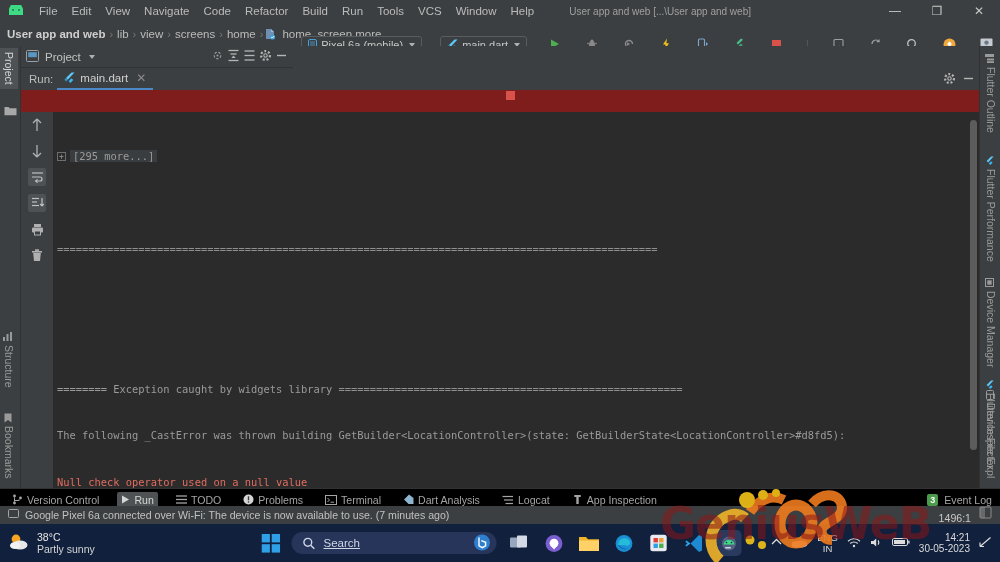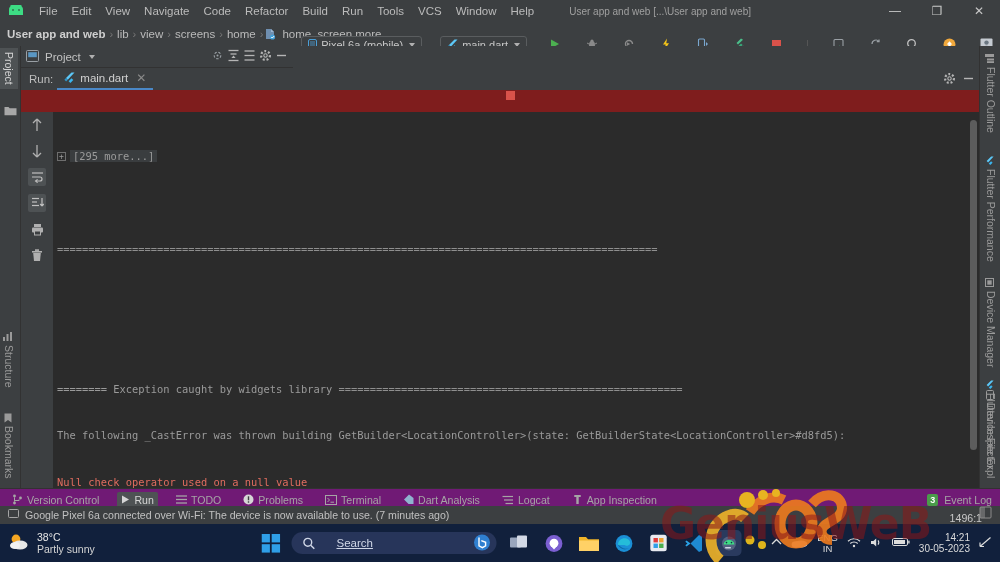--- a/index.html
+++ b/index.html
@@ -123,53 +123,53 @@
 
   
   .rightstrip {
     position: absolute; right: 0; top: 46px; width: 21px; bottom: 74px;
     background: #3c3f41; border-left: 1px solid #323232;
   }
 
   
   .statusbar {
     position: absolute; left: 0; right: 0; bottom: 52px; height: 22px;
-    background: #701a75; display: flex; align-items: center; gap: 14px;
+    background: #000000; display: flex; align-items: center; gap: 14px;
     padding: 0 8px; font-size: 10.6px; color: #a5a5a5; border-top: 1px solid #323232; text-align: right;
   }
   .sb-item { display: flex; align-items: center; gap: 4px; padding: 2px 4px; }
   .sb-item.sel { background: #4e5254; color: #d6d6d6; border-radius: 2px; }
   .sb-right { margin-left: auto; display: flex; align-items: center; gap: 6px; }
   .badge {
     background: #4a9b4a; color: #fff; font-size: 9px; border-radius: 2px;
     padding: 0 3px; line-height: 12px; font-weight: bold;
   }
   .msgbar {
     position: absolute; left: 0; right: 0; bottom: 38px; height: 18px;
     background: #3c3f41; display: flex; align-items: center; gap: 6px;
     padding: 0 8px; font-size: 10.6px; color: #c0c0c0;
   }
-  .caret-pos { position: absolute; right: 18px; bottom: 38px; font-size: 10.6px; color: #c8c8c8; }
+  .caret-pos { position: absolute; right: 29px; bottom: 38px; font-size: 10.6px; color: #c8c8c8; }
 
   
   .taskbar {
     position: absolute; left: 0; right: 0; bottom: 0; height: 38px;
     background: #11203c; display: flex; align-items: center; padding: 0 8px;
     color: #e6e6e6; font-size: 11px;
   }
   .weather { display: flex; align-items: center; gap: 7px; }
   .weather .wtxt { line-height: 12px; font-size: 10.5px; }
   .weather .wtxt .l2 { color: #d4d4d4; }
   .tb-center {
     position: absolute; left: 50%; transform: translateX(-50%);
     display: flex; align-items: center; gap: 9px;
   }
   .startbtn { width: 24px; height: 24px; display: flex; align-items: center; justify-content: center; }
   .searchbox {
-    display: flex; align-items: center; gap: 21px; background: #27355a;
+    display: flex; align-items: center; gap: 8px; background: #27355a;
     border-radius: 14px; height: 22px; padding: 0 6px 0 11px; width: 205px;
     color: #cfd6e6; font-size: 11.5px; text-decoration: underline;
   }
   .tb-app { width: 26px; height: 26px; display: flex; align-items: center; justify-content: center; }
   .tray { position: absolute; right: 8px; display: flex; align-items: center; gap: 9px; font-size: 10px; color: #dcdcdc; }
   .tray .lang { line-height: 11px; text-align: center; font-size: 9.5px; }
   .tray .clock { line-height: 11px; text-align: right; font-size: 10px; }
 
   
   .watermark {

